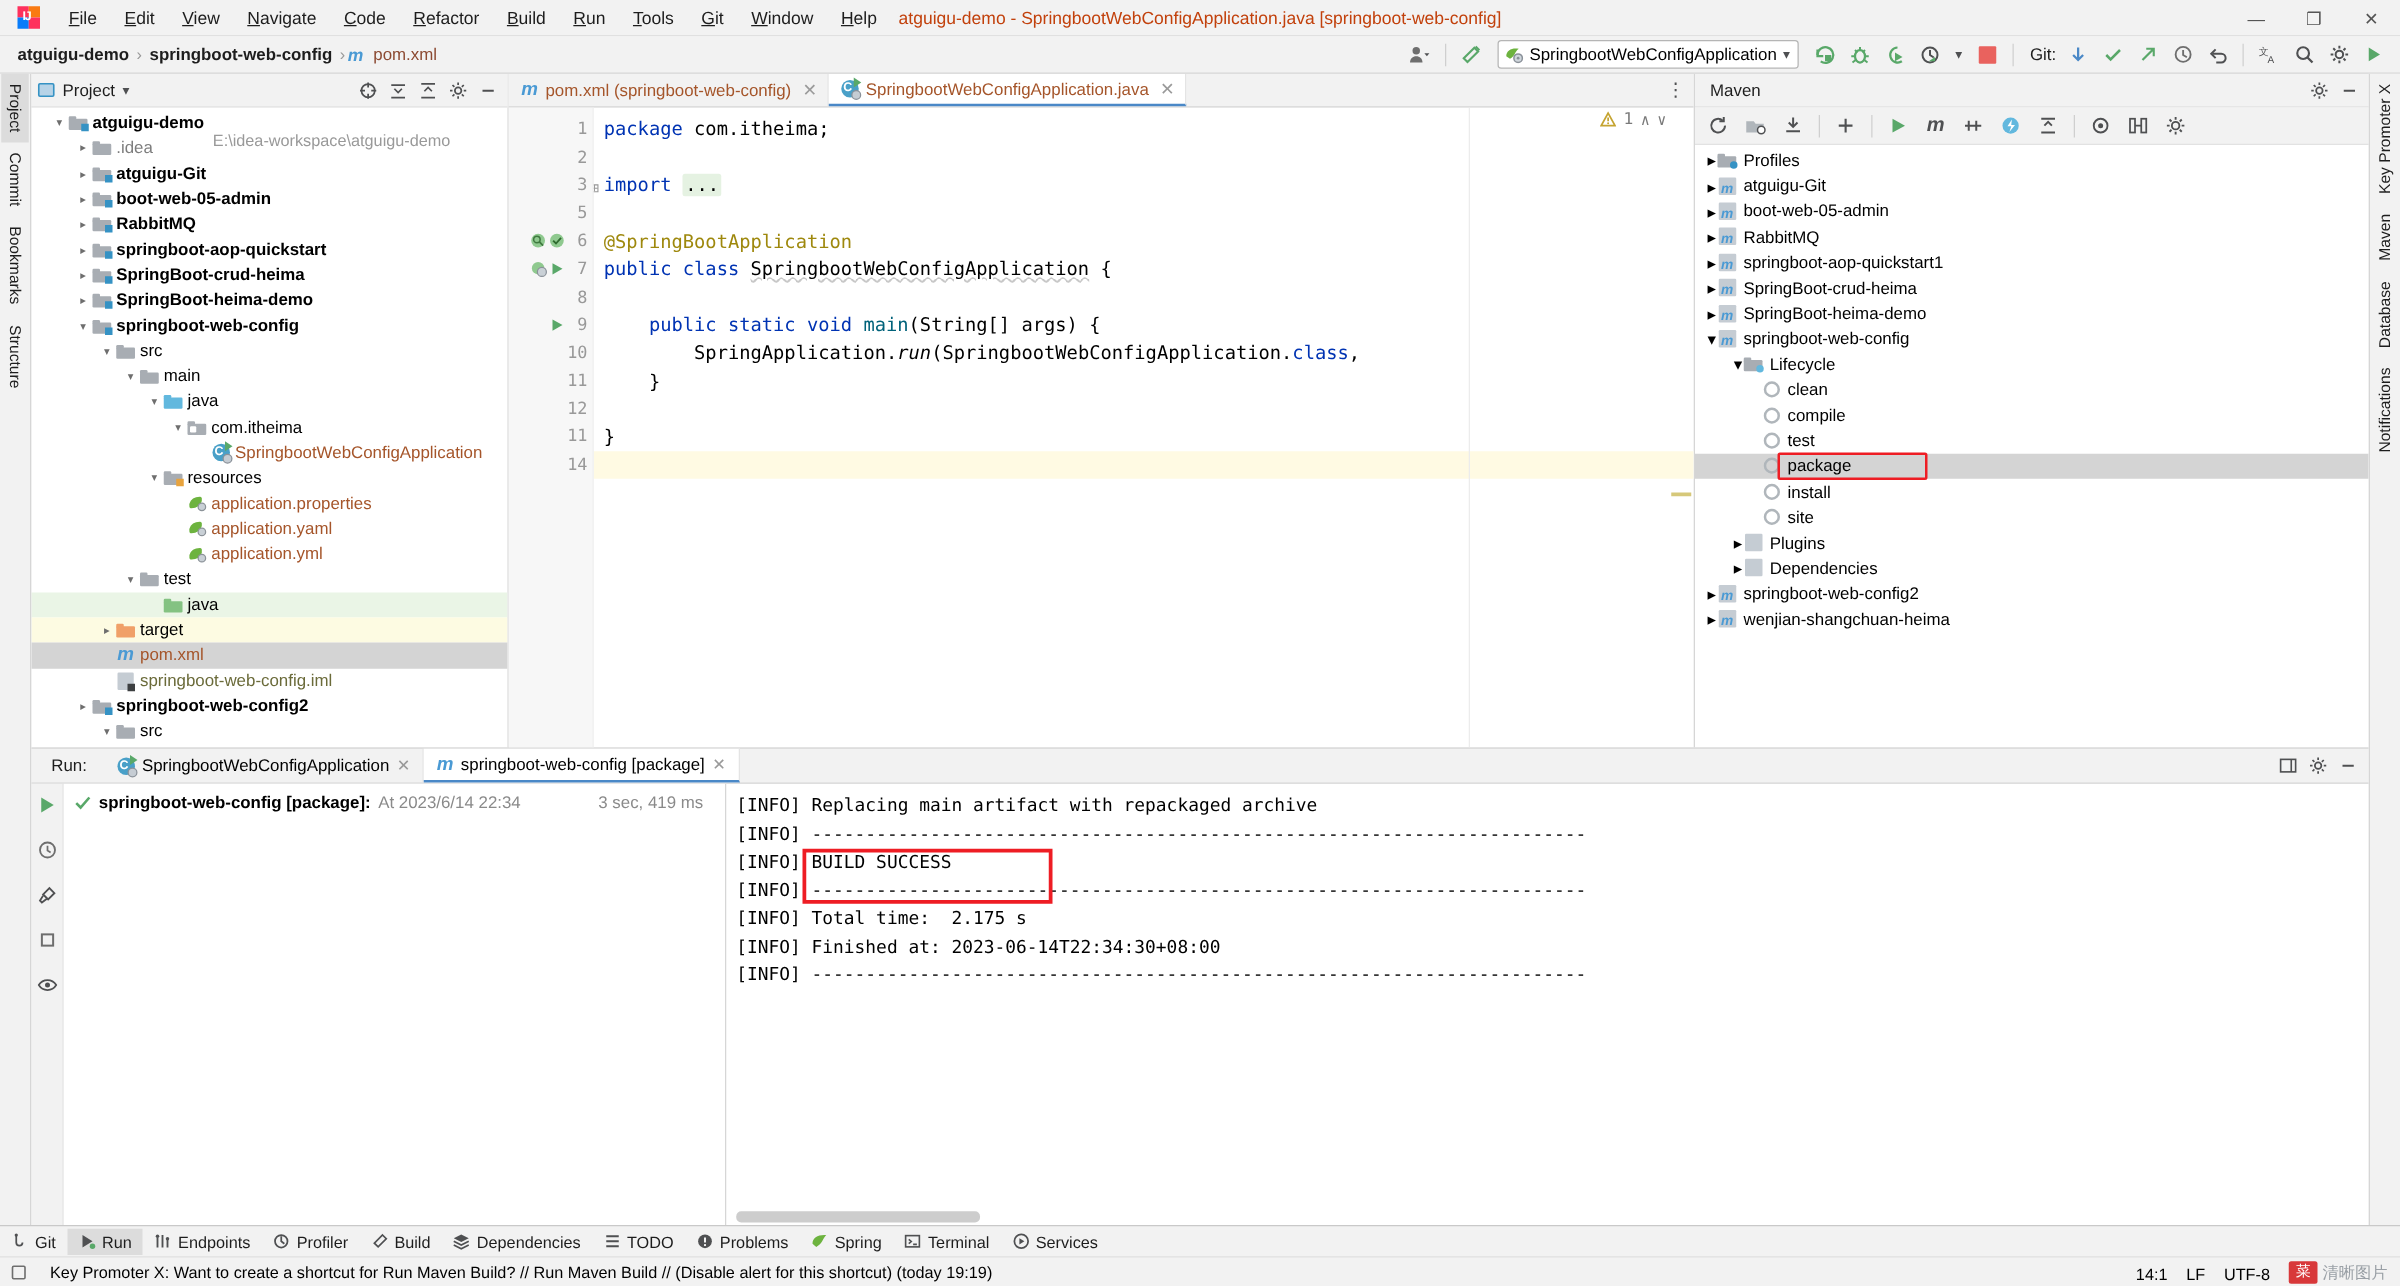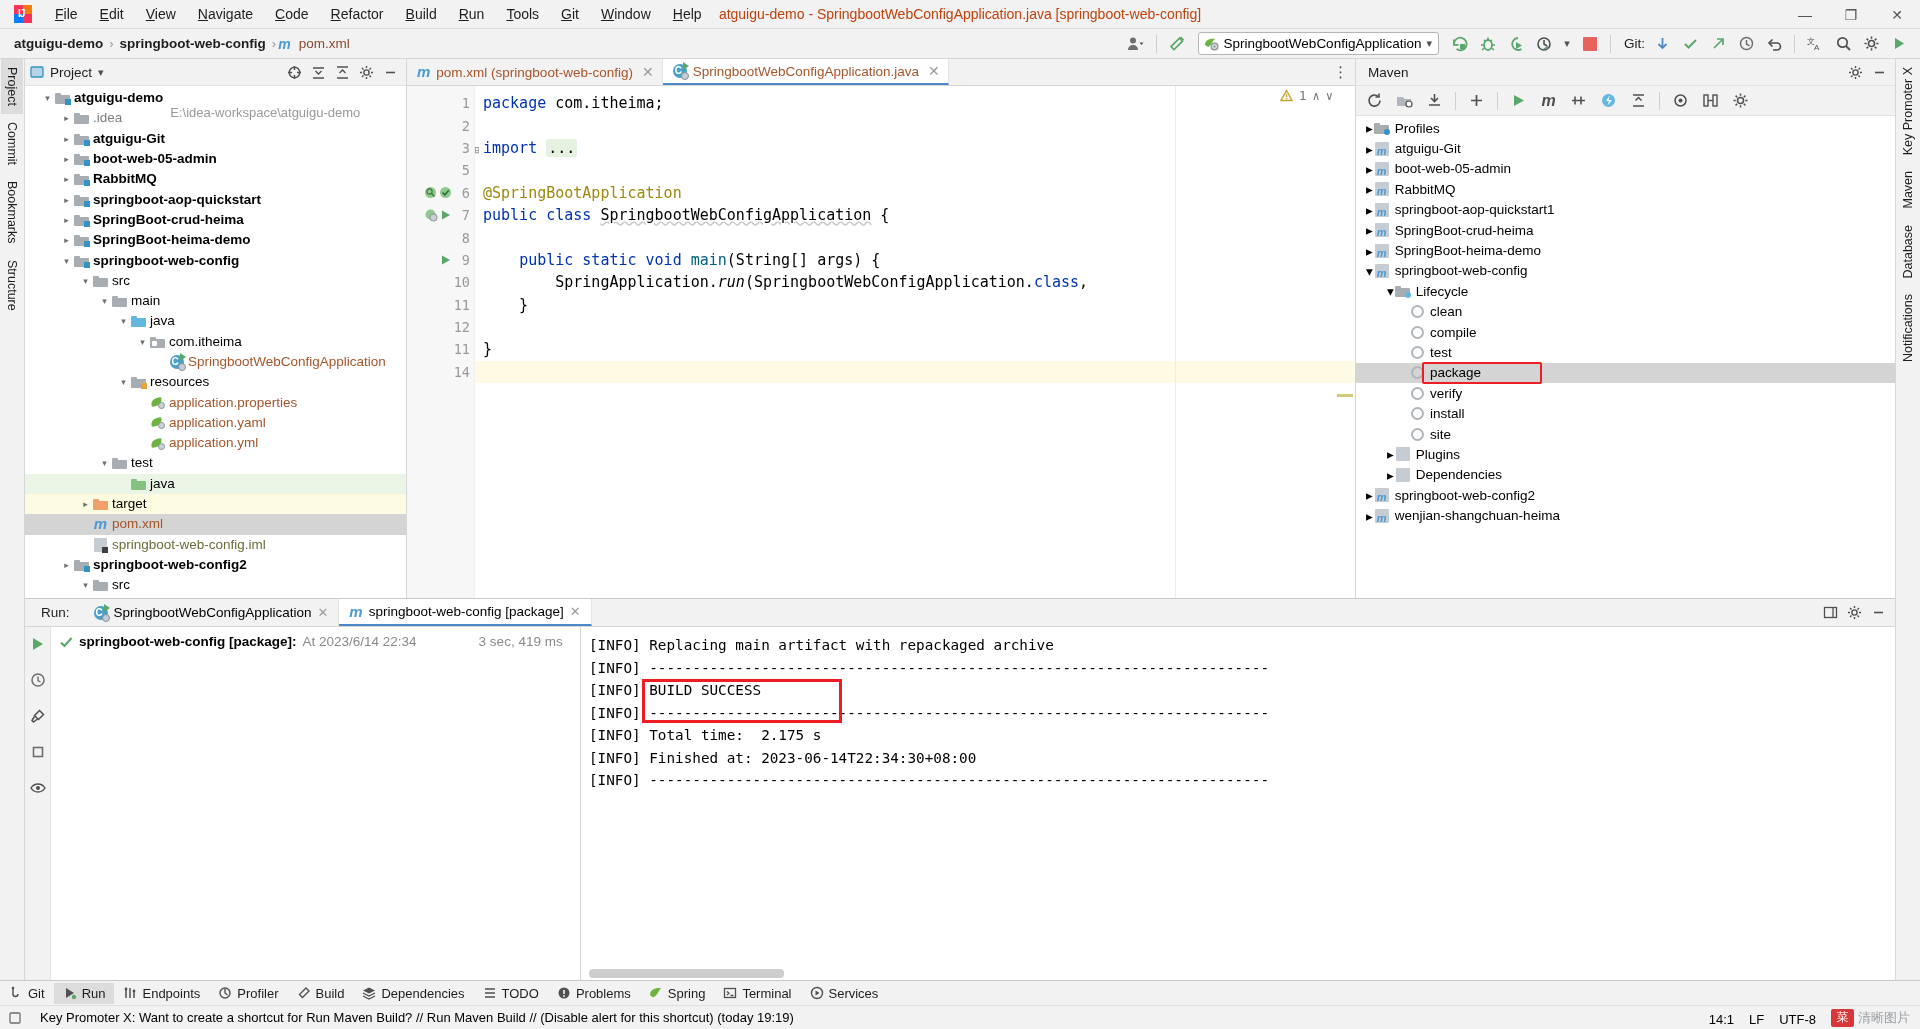--- a/index.html
+++ b/index.html
@@ -1022,28 +1022,20 @@
                 </span>
                 <span>package</span>
                 <span class="redbox" style="position: absolute; left: 66px; top: -1px; width: 120px; height: 22px; border: 2.5px solid rgb(238, 29, 36); outline: none; border-radius: 2px;"></span>
               </div>
               <div class="mrow">
                 <span style="width:52px;flex:none;"></span>
                 <span class="arrow"></span>
                 <span class="ico" style="width:18px;display:flex;align-items:center;justify-content:center;margin-right:4px;">
                   <span class="gear-ico"></span>
                 </span>
-                <span>verify</span>
-              </div>
-              <div class="mrow">
-                <span style="width:52px;flex:none;"></span>
-                <span class="arrow"></span>
-                <span class="ico" style="width:18px;display:flex;align-items:center;justify-content:center;margin-right:4px;">
-                  <span class="gear-ico"></span>
-                </span>
                 <span>install</span>
               </div>
               <div class="mrow">
                 <span style="width:52px;flex:none;"></span>
                 <span class="arrow"></span>
                 <span class="ico" style="width:18px;display:flex;align-items:center;justify-content:center;margin-right:4px;">
                   <span class="gear-ico"></span>
                 </span>
                 <span>site</span>
               </div>

